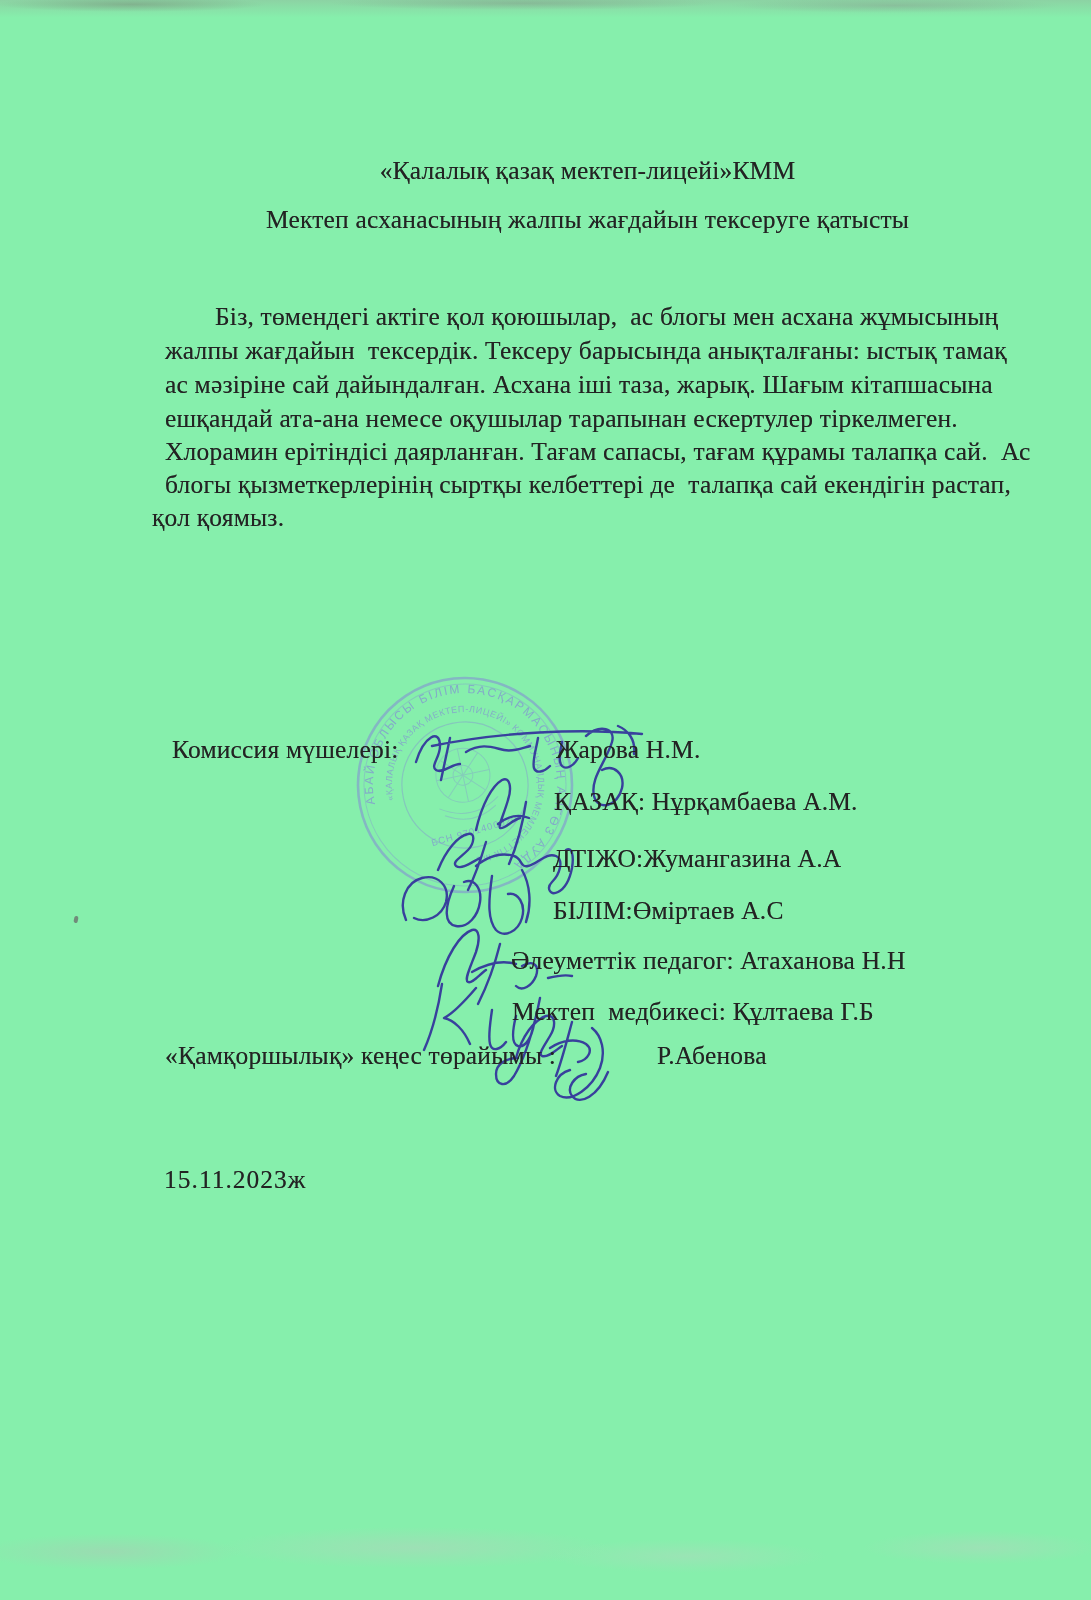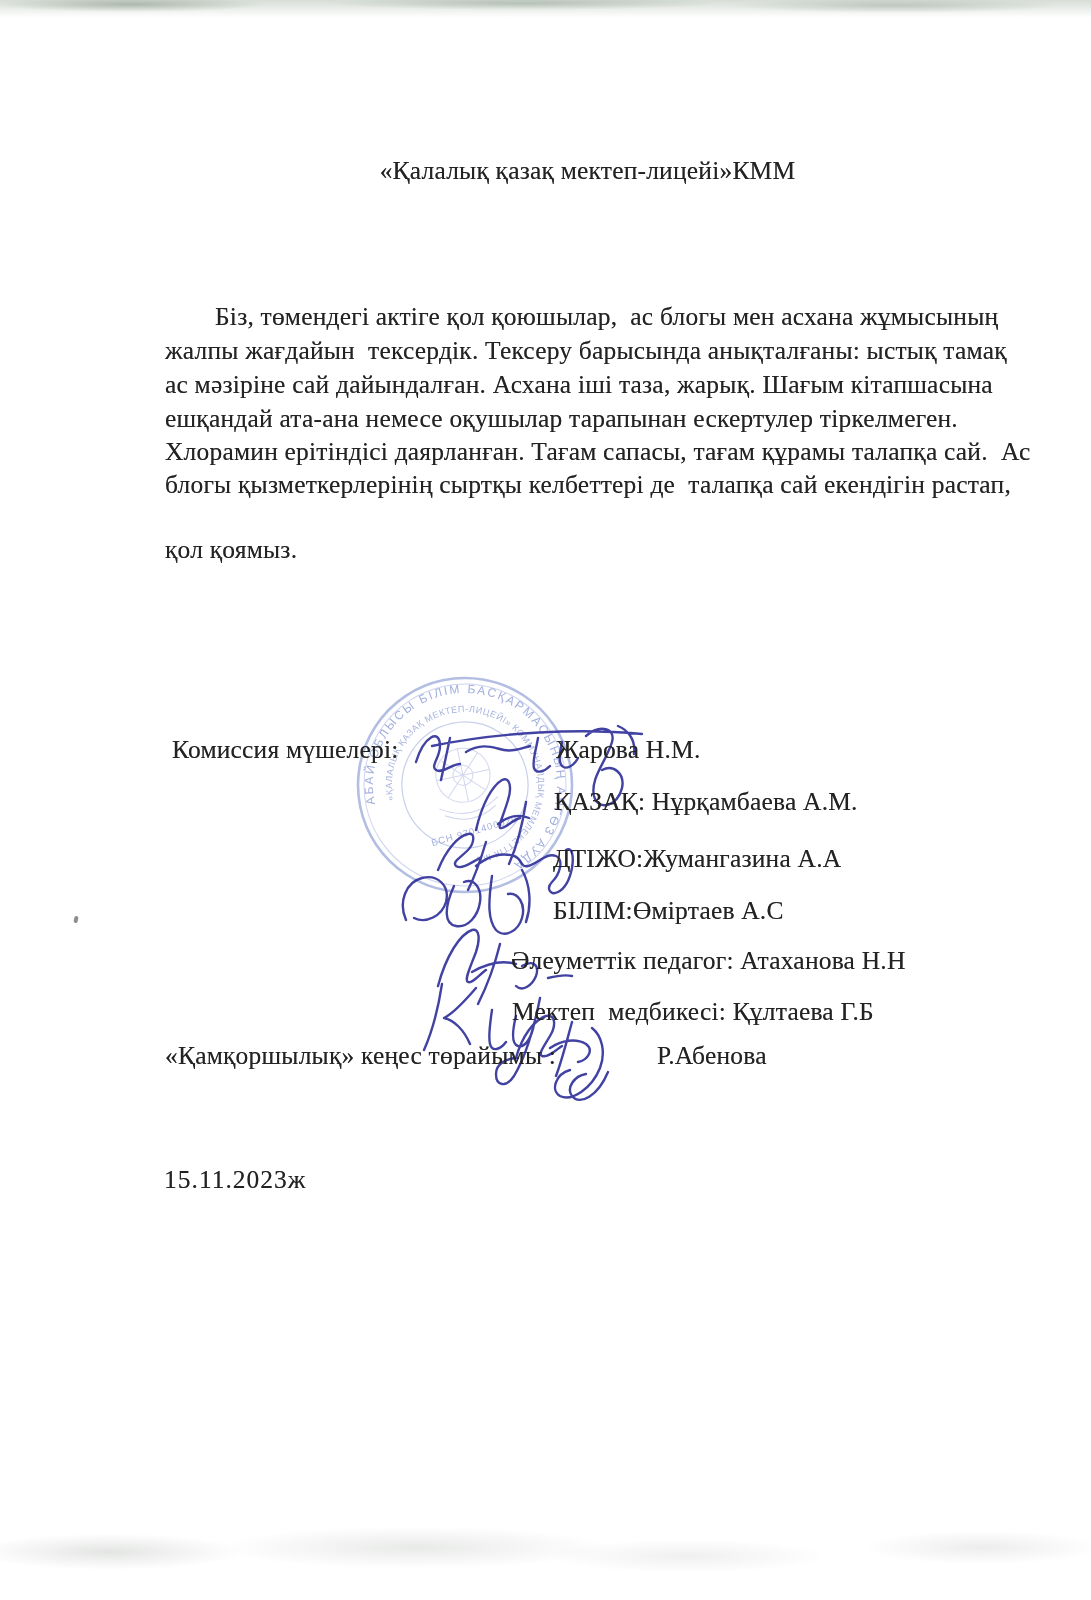--- a/index.html
+++ b/index.html
@@ -1,20 +1,20 @@
 <!DOCTYPE html>
 <html><head>
 <meta charset="utf-8">
 <style>
   html,body{margin:0;padding:0;background:#e8e8e8;}
   .page{
     position:relative;
     width:1091px;height:1600px;
     margin:0 auto;
-    background:#ffffff;
+    background:#86efac;
     overflow:hidden;
     font-family:"Liberation Serif","DejaVu Serif",serif;
     color:#232323;
   }
   .txt{
     position:absolute;
     white-space:pre;
     font-size:25.5px;
     line-height:31px;
     letter-spacing:.2px;
@@ -23,21 +23,21 @@
   .titles{left:165px;width:845px;text-align:center;}
   .t1{top:155px;}
   .t2{top:204px;}
   .t3{top:256px;}
   .bl0{left:215px;top:301px;}
   .bl1{left:165px;top:335px;}
   .bl2{left:165px;top:369px;}
   .bl3{left:165px;top:403px;}
   .bl4{left:165px;top:436px;}
   .bl5{left:165px;top:469px;}
-  .bl6{left:165px;top:502px;margin-top:32px;}
+  .bl6{left:152px;top:502px;}
   .c-chair-l{left:172px;top:734px;}
   .c-chair-n{left:556px;top:734px;}
   .c-memb-l{left:172px;top:786px;}
   .c-m0{left:554px;top:786px;}
   .c-m1{left:553px;top:843px;}
   .c-m2{left:553px;top:895px;}
   .c-m3{left:511px;top:945px;text-align:center;}
   .c-m4{left:512px;top:996px;}
   .c-cust-l{left:165px;top:1040px;}
   .c-cust-n{left:657px;top:1040px;}
@@ -66,20 +66,21 @@
   .signatures{position:absolute;left:380px;top:690px;width:340px;height:430px;}
 </style>
 </head>
 <body>
 
 <div class="page">
 
   <div class="scan-top"></div>
 
   <div class="txt titles t1">«Қалалық қазақ мектеп-лицейі»КММ</div>
+  <div class="txt titles t2">Мектеп асханасының жалпы жағдайын тексеруге қатысты</div>
 
   <div>
     <div class="txt bl0">Біз, төмендегі актіге қол қоюшылар,  ас блогы мен асхана жұмысының</div>
     <div class="txt bl1">жалпы жағдайын  тексердік. Тексеру барысында анықталғаны: ыстық тамақ</div>
     <div class="txt bl2">ас мәзіріне сай дайындалған. Асхана іші таза, жарық. Шағым кітапшасына</div>
     <div class="txt bl3">ешқандай ата-ана немесе оқушылар тарапынан ескертулер тіркелмеген.</div>
     <div class="txt bl4">Хлорамин ерітіндісі даярланған. Тағам сапасы, тағам құрамы талапқа сай.  Ас</div>
     <div class="txt bl5">блогы қызметкерлерінің сыртқы келбеттері де  талапқа сай екендігін растап,</div>
     <div class="txt bl6">қол қоямыз.</div>
   </div>

